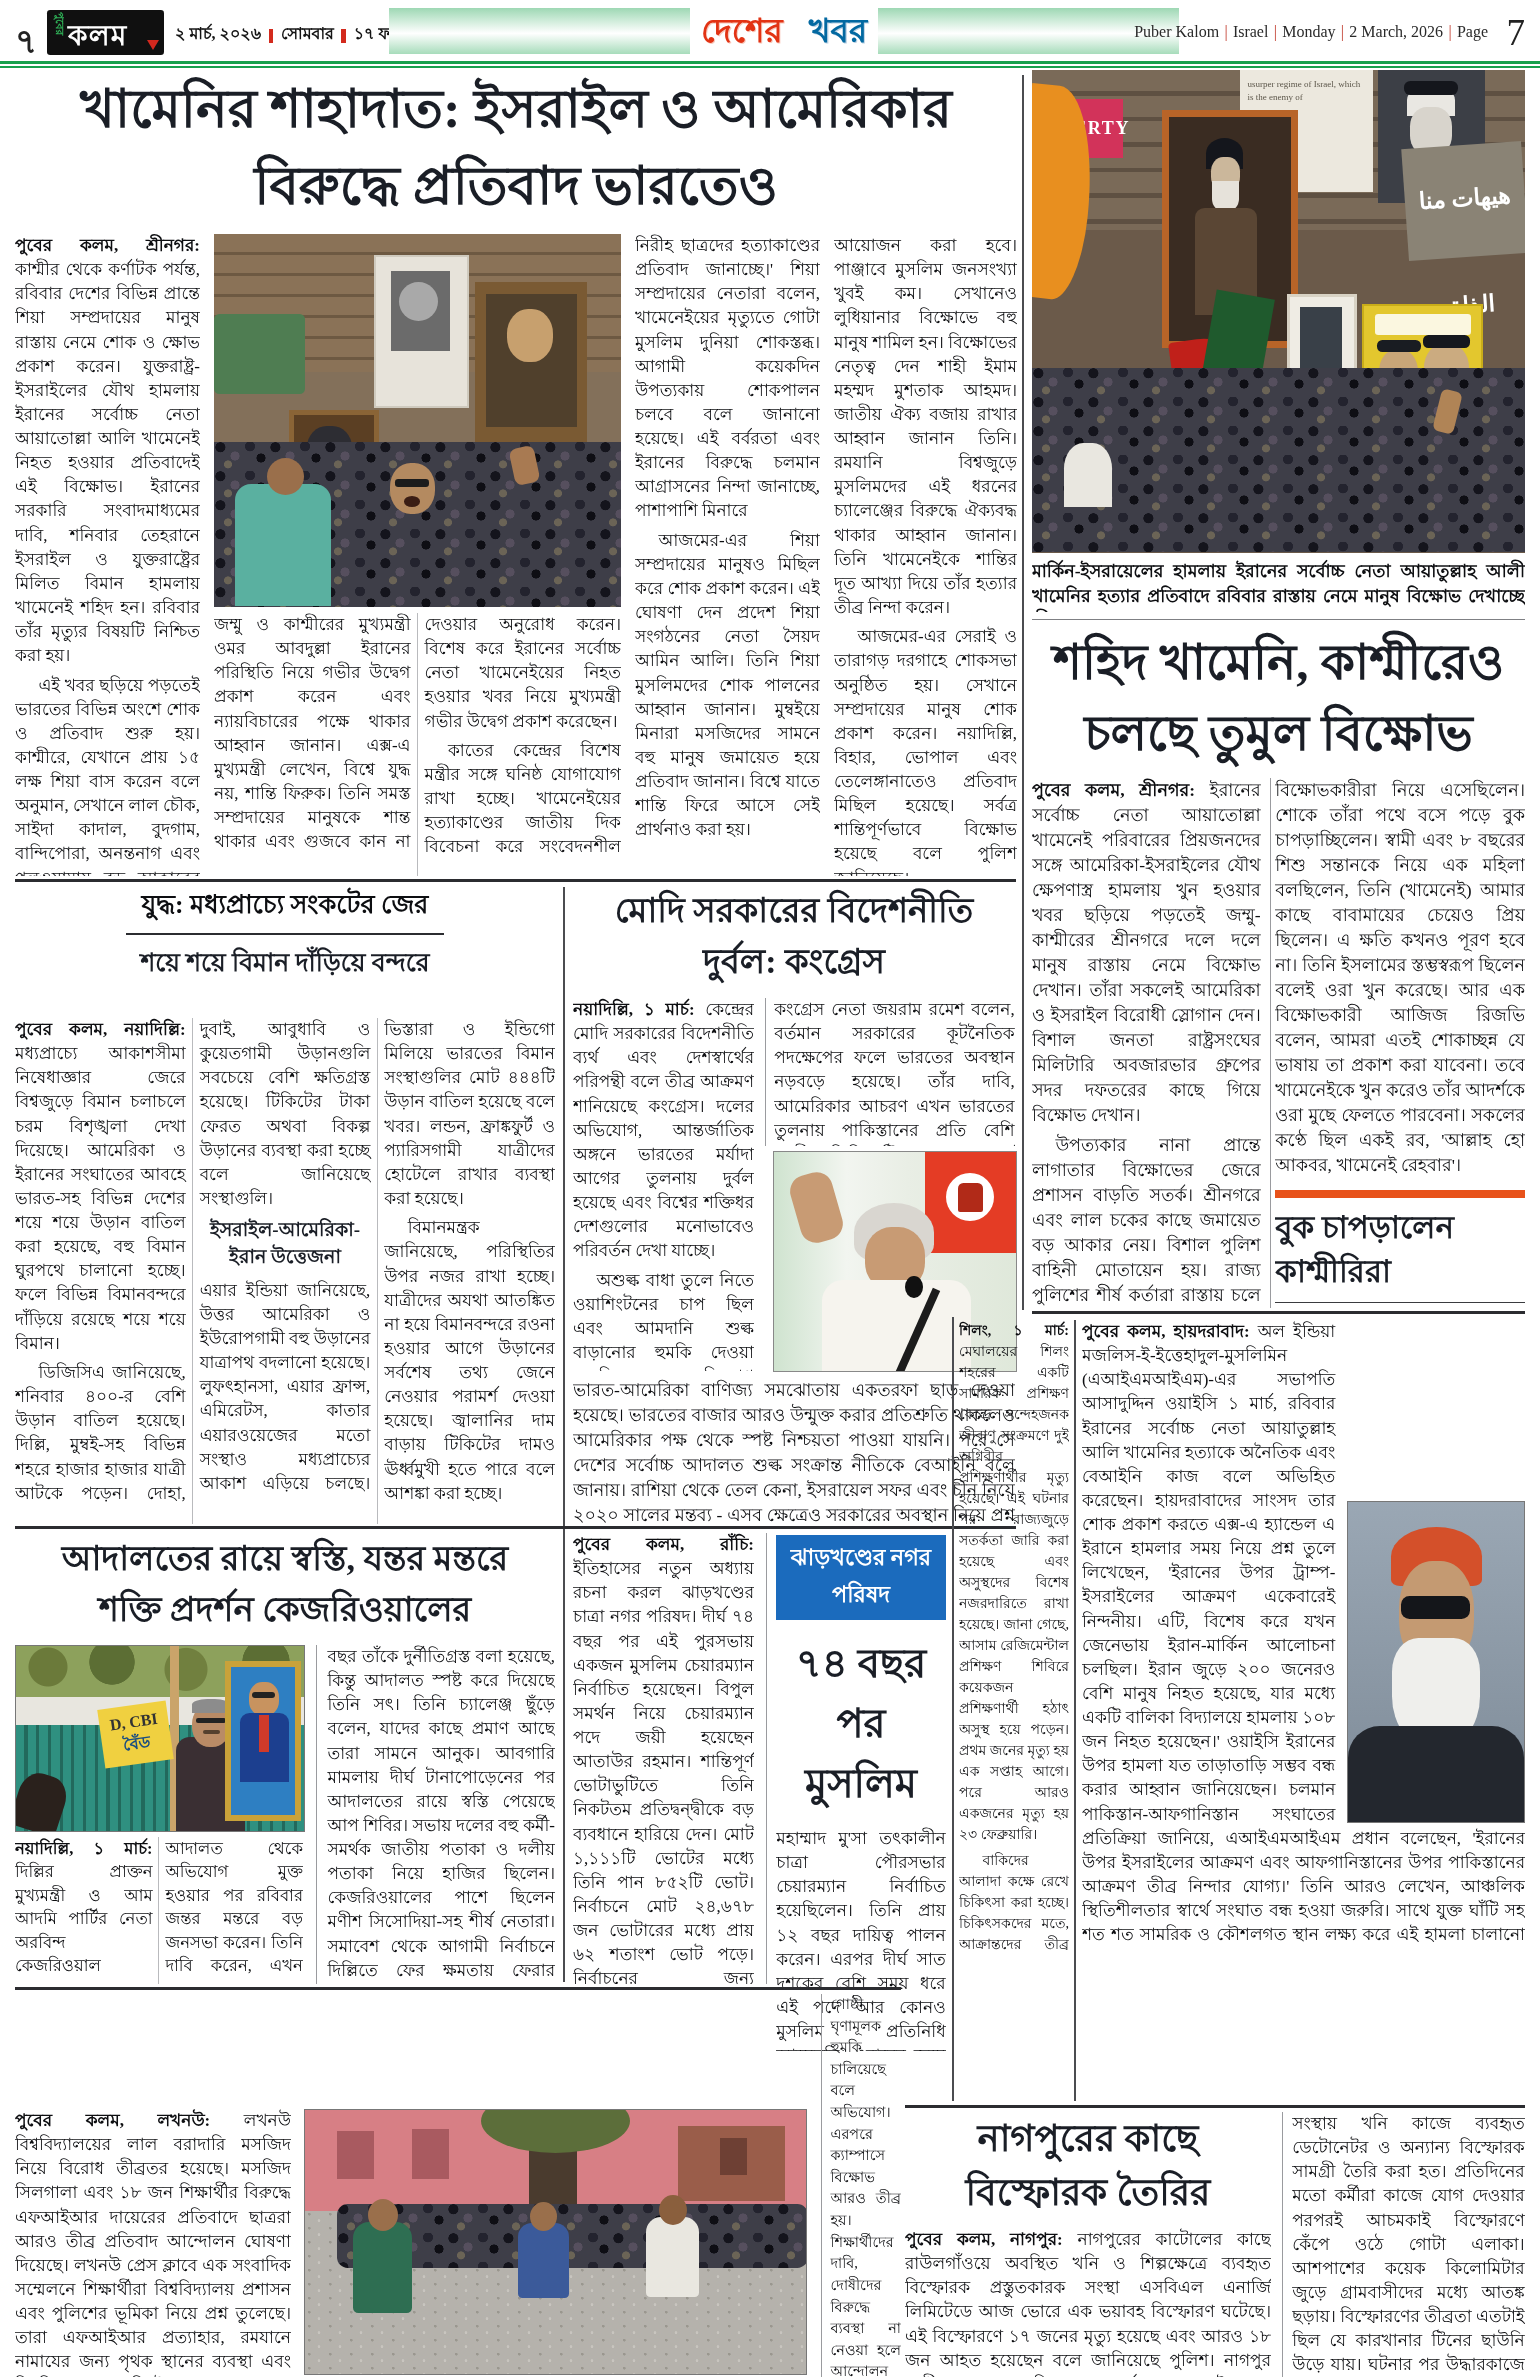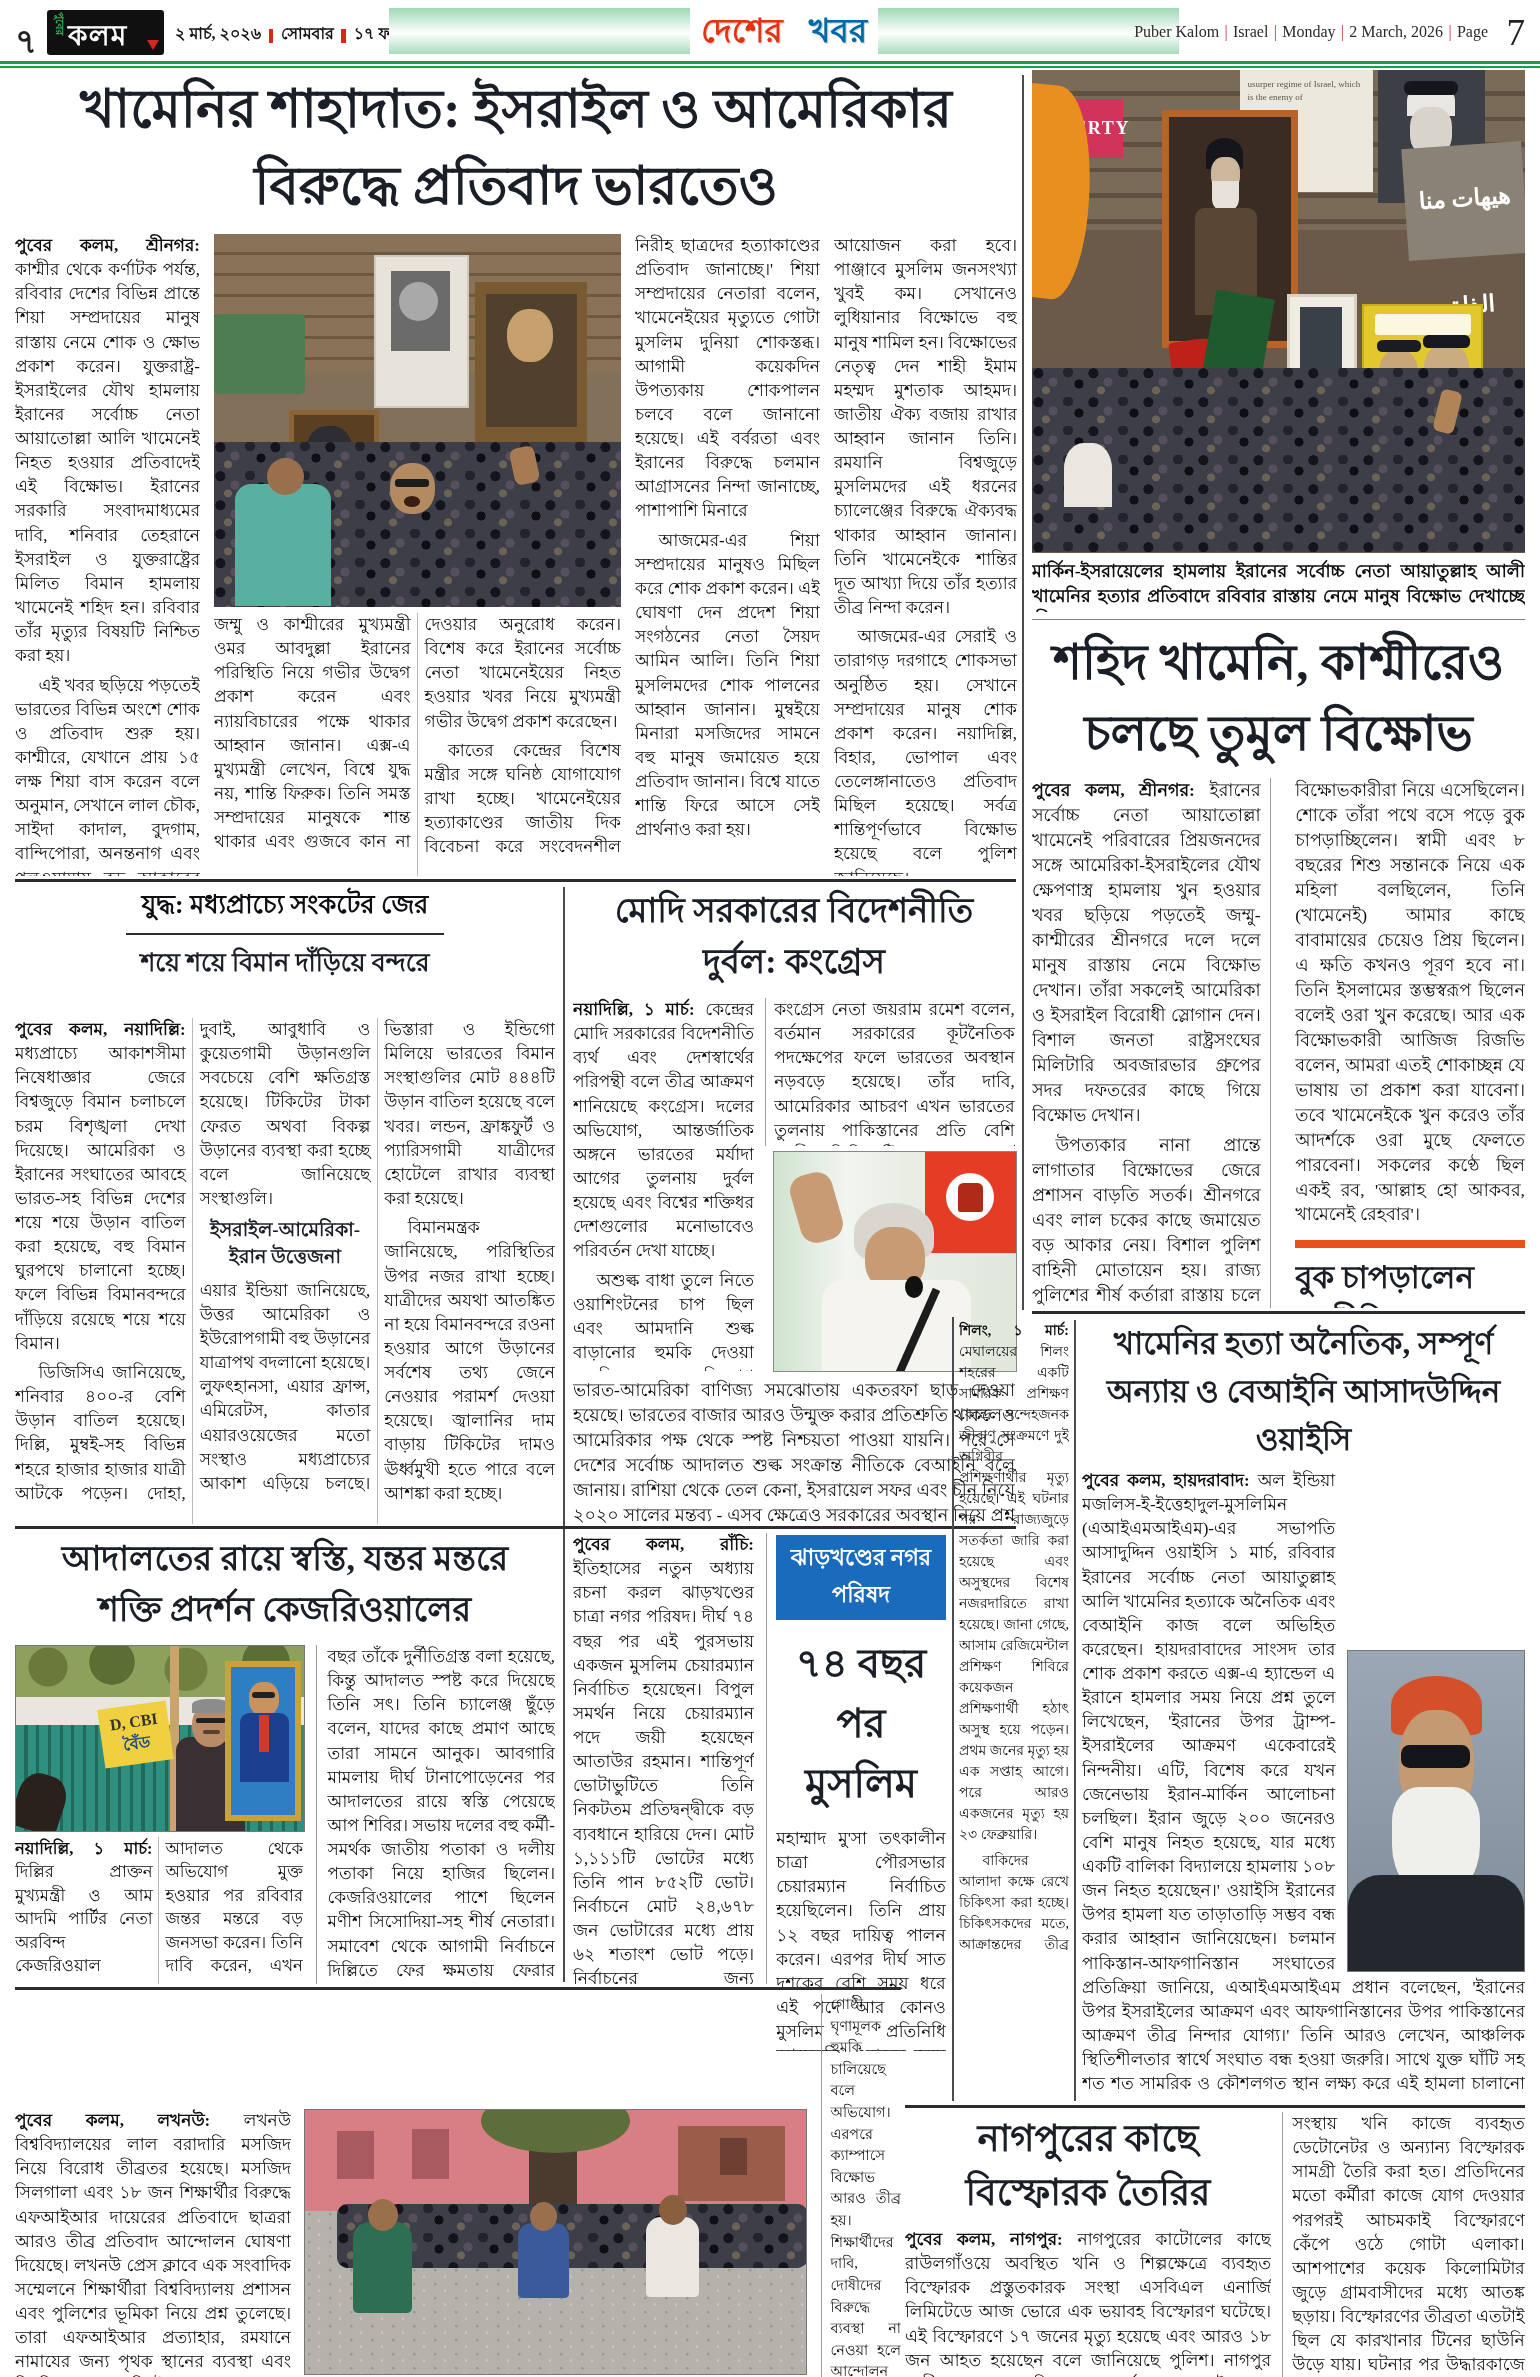--- a/index.html
+++ b/index.html
@@ -165,21 +165,21 @@
     </div>
     <div class="cap" style="position:absolute;top:489px;left:0;width:493px;height:53px;overflow:hidden;">মার্কিন-ইসরায়েলের হামলায় ইরানের সর্বোচ্চ নেতা আয়াতুল্লাহ আলী খামেনির হত্যার প্রতিবাদে রবিবার রাস্তায় নেমে মানুষ বিক্ষোভ দেখাচ্ছে শ্রীনগরে।</div>
     <div class="hr2" style="left:0;top:549px;width:493px;"></div>
     <div class="hl" style="position:absolute;top:557px;left:0;width:493px;height:143px;font-size:49px;line-height:1.45;">শহিদ খামেনি, কাশ্মীরেও চলছে তুমুল বিক্ষোভ</div>
     <div style="position:absolute;top:708px;left:0;width:493px;height:530px;display:flex;">
       <div class="bt" style="width:229px;height:530px;font-size:17.6px;">
         <p class="ni"><b>পুবের কলম, শ্রীনগর:</b> <span>ইরানের সর্বোচ্চ নেতা আয়াতোল্লা খামেনেই পরিবারের প্রিয়জনদের সঙ্গে আমেরিকা-ইসরাইলের যৌথ ক্ষেপণাস্ত্র হামলায় খুন হওয়ার খবর ছড়িয়ে পড়তেই জম্মু-কাশ্মীরের শ্রীনগরে দলে দলে মানুষ রাস্তায় নেমে বিক্ষোভ দেখান। তাঁরা সকলেই আমেরিকা ও ইসরাইল বিরোধী স্লোগান দেন। বিশাল জনতা রাষ্ট্রসংঘের মিলিটারি অবজারভার গ্রুপের সদর দফতরের কাছে গিয়ে বিক্ষোভ দেখান।</span></p>
         <p>উপত্যকার নানা প্রান্তে লাগাতার বিক্ষোভের জেরে প্রশাসন বাড়তি সতর্ক। শ্রীনগরে এবং লাল চকের কাছে জমায়েত বড় আকার নেয়। বিশাল পুলিশ বাহিনী মোতায়েন হয়। রাজ্য পুলিশের শীর্ষ কর্তারা রাস্তায় চলে আসেন। মহিলা এবং শিশুরাও মিছিলে শামিল হন। অনেকেরই হাতের প্ল্যাকার্ডে শোভা পাচ্ছিল নিহত খামেনেই এর ছবি। ইরানের পতাকাও</p>
       </div>
       <div style="width:9.6px;"></div>
-      <div class="bt colrule" style="width:255px;height:530px;padding-left:24px;font-size:17.6px;box-sizing:border-box;">
+      <div class="bt colrule" style="width:255px;height:530px;padding-left:4px;font-size:17.6px;box-sizing:border-box;">
         <p class="ni" style="margin-bottom:12.8px;">বিক্ষোভকারীরা নিয়ে এসেছিলেন। শোকে তাঁরা পথে বসে পড়ে বুক চাপড়াচ্ছিলেন। স্বামী এবং ৮ বছরের শিশু সন্তানকে নিয়ে এক মহিলা বলছিলেন, তিনি (খামেনেই) আমার কাছে বাবামায়ের চেয়েও প্রিয় ছিলেন। এ ক্ষতি কখনও পূরণ হবে না। তিনি ইসলামের স্তম্ভস্বরূপ ছিলেন বলেই ওরা খুন করেছে। আর এক বিক্ষোভকারী আজিজ রিজভি বলেন, আমরা এতই শোকাচ্ছন্ন যে ভাষায় তা প্রকাশ করা যাবেনা। তবে খামেনেইকে খুন করেও তাঁর আদর্শকে ওরা মুছে ফেলতে পারবেনা। সকলের কণ্ঠে ছিল একই রব, 'আল্লাহ হো আকবর, খামেনেই রেহবার'।</p>
         <div style="width:100%;height:7.5px;background:#e8521a;margin:5.3px 0 8.5px;"></div>
         <div class="hl" style="font-size:31px;text-align:left;margin-bottom:7.5px;border-bottom:1.6px solid #3a3b3f;padding-bottom:7.5px;">বুক চাপড়ালেন কাশ্মীরিরা</div>
 
       </div>
     </div>
   </div>
   <div class="hr4" style="left:1032px;top:1311px;width:493px;"></div>
 
   <div class="hr4" style="left:15px;top:879px;width:1001px;"></div>
@@ -294,21 +294,20 @@
   <div class="ab" style="left:959px;top:1320px;width:110px;height:781px;">
     <div class="bt" style="height:634px;font-size:14px;line-height:1.5;">
       <p class="ni"><b>শিলং, ১ মার্চ:</b> <span>মেঘালয়ের শিলং শহরের একটি সামরিক প্রশিক্ষণ কেন্দ্রে সন্দেহজনক জীবাণু সংক্রমণে দুই অগ্নিবীর প্রশিক্ষণার্থীর মৃত্যু হয়েছে। এই ঘটনার পর রাজ্যজুড়ে সতর্কতা জারি করা হয়েছে এবং অসুস্থদের বিশেষ নজরদারিতে রাখা হয়েছে। জানা গেছে, আসাম রেজিমেন্টাল প্রশিক্ষণ শিবিরে কয়েকজন প্রশিক্ষণার্থী হঠাৎ অসুস্থ হয়ে পড়েন। প্রথম জনের মৃত্যু হয় এক সপ্তাহ আগে। পরে আরও একজনের মৃত্যু হয় ২৩ ফেব্রুয়ারি।</span></p>
       <p>বাকিদের আলাদা কক্ষে রেখে চিকিৎসা করা হচ্ছে। চিকিৎসকদের মতে, আক্রান্তদের তীব্র জ্বর, মাথাব্যথা, বমি এবং ঘাড় শক্ত হয়ে যাওয়ার মতো উপসর্গ দেখা দিয়েছিল। রোগ ছড়াবে বলে আশঙ্কায় সরকার জানিয়েছে, পরিস্থিতি নিয়ন্ত্রণে আনতে সব রকম ব্যবস্থা নেওয়া হয়েছে। সংক্রমণের উৎস খুঁজে বের করতে বিশেষজ্ঞ দল গঠন করা হয়েছে। সংখ্যা দেশে সর্বাধিক বলে জানানো হয়েছে। সেখানে ১০ হাজারের বেশি রোগী চিকিৎসাধীন আছেন।</p>
     </div>
   </div>
 
   <div class="vr" style="left:1074px;top:1320px;height:781px;"></div>
 
   <div class="ab" style="left:1082px;top:1320px;width:443px;height:781px;">
-    <div class="hl" style="font-size:31px;line-height:1.55;height:149px;">খামেনির হত্যা অনৈতিক, সম্পূর্ণ অন্যায় ও বেআইনি আসাদউদ্দিন ওয়াইসি</div>
     <div class="bt" style="height:628px;">
 
       <div class="photo" style="float:right;width:176px;height:320px;margin:181px 0 0 11.7px;background:linear-gradient(180deg,#9aa7b4,#7e8b98);border:1.1px solid #777;">
         <div class="ab" style="left:43px;top:24.5px;width:91px;height:59px;background:#d4502a;border-radius:50% 50% 10% 10%;"></div>
         <div class="ab" style="left:51px;top:59px;width:75px;height:107px;background:#c49a72;border-radius:44%;"></div>
         <div class="ab" style="left:53px;top:94px;width:69px;height:23.4px;background:#14161a;border-radius:8.5px;"></div>
         <div class="ab" style="left:44px;top:136px;width:88px;height:112px;background:#efefec;border-radius:30% 30% 48% 48%;"></div>
         <div class="ab" style="left:0;top:224px;width:176px;height:96px;background:#23272e;border-radius:32px 32px 0 0;"></div>
       </div>
       <p class="ni"><b>পুবের কলম, হায়দরাবাদ:</b> <span>অল ইন্ডিয়া মজলিস-ই-ইত্তেহাদুল-মুসলিমিন (এআইএমআইএম)-এর সভাপতি আসাদুদ্দিন ওয়াইসি ১ মার্চ, রবিবার ইরানের সর্বোচ্চ নেতা আয়াতুল্লাহ আলি খামেনির হত্যাকে অনৈতিক এবং বেআইনি কাজ বলে অভিহিত করেছেন। হায়দরাবাদের সাংসদ তার শোক প্রকাশ করতে এক্স-এ হ্যান্ডেল এ ইরানে হামলার সময় নিয়ে প্রশ্ন তুলে লিখেছেন, 'ইরানের উপর ট্রাম্প-ইসরাইলের আক্রমণ একেবারেই নিন্দনীয়। এটি, বিশেষ করে যখন জেনেভায় ইরান-মার্কিন আলোচনা চলছিল। ইরান জুড়ে ২০০ জনেরও বেশি মানুষ নিহত হয়েছে, যার মধ্যে একটি বালিকা বিদ্যালয়ে হামলায় ১০৮ জন নিহত হয়েছেন।' ওয়াইসি ইরানের উপর হামলা যত তাড়াতাড়ি সম্ভব বন্ধ করার আহ্বান জানিয়েছেন। চলমান পাকিস্তান-আফগানিস্তান সংঘাতের প্রতিক্রিয়া জানিয়ে, এআইএমআইএম প্রধান বলেছেন, 'ইরানের উপর ইসরাইলের আক্রমণ এবং আফগানিস্তানের উপর পাকিস্তানের আক্রমণ তীব্র নিন্দার যোগ্য।' তিনি আরও লেখেন, আঞ্চলিক স্থিতিশীলতার স্বার্থে সংঘাত বন্ধ হওয়া জরুরি। সাথে যুক্ত ঘাঁটি সহ শত শত সামরিক ও কৌশলগত স্থান লক্ষ্য করে এই হামলা চালানো হয়। তেহরান এবং কোম, ইসফাহান, কেরমানশাহ এবং কারাজ সহ বেশ কয়েকটি প্রধান শহরে বিস্ফোরণের খবর পাওয়া গেছে।</span></p>

